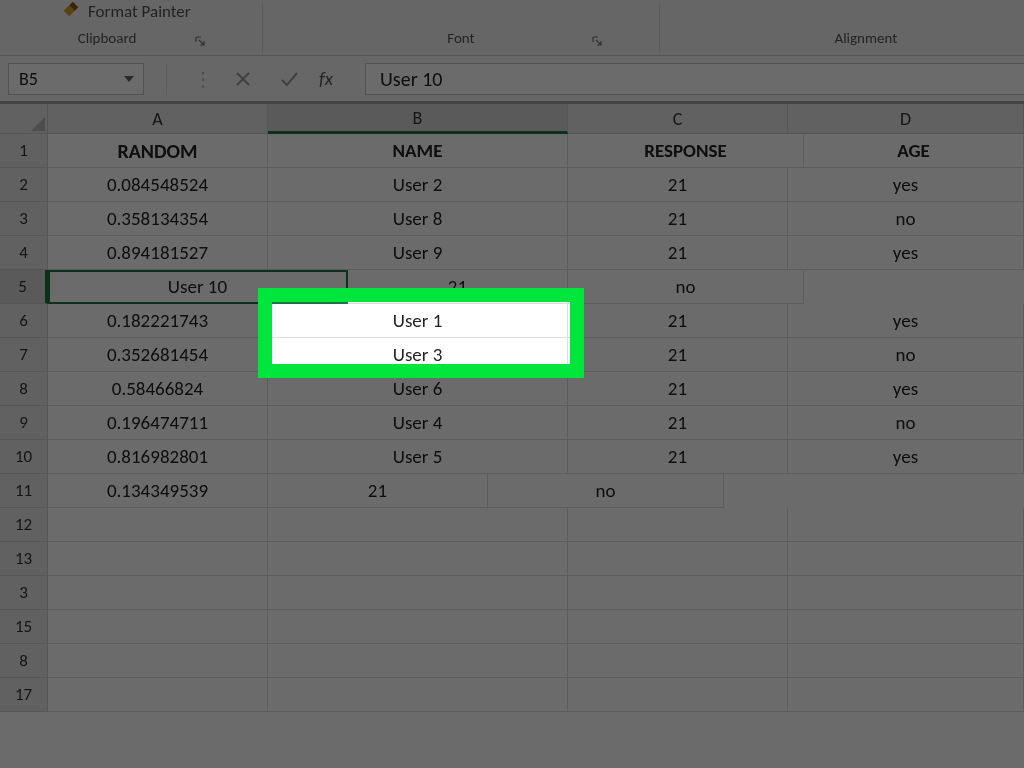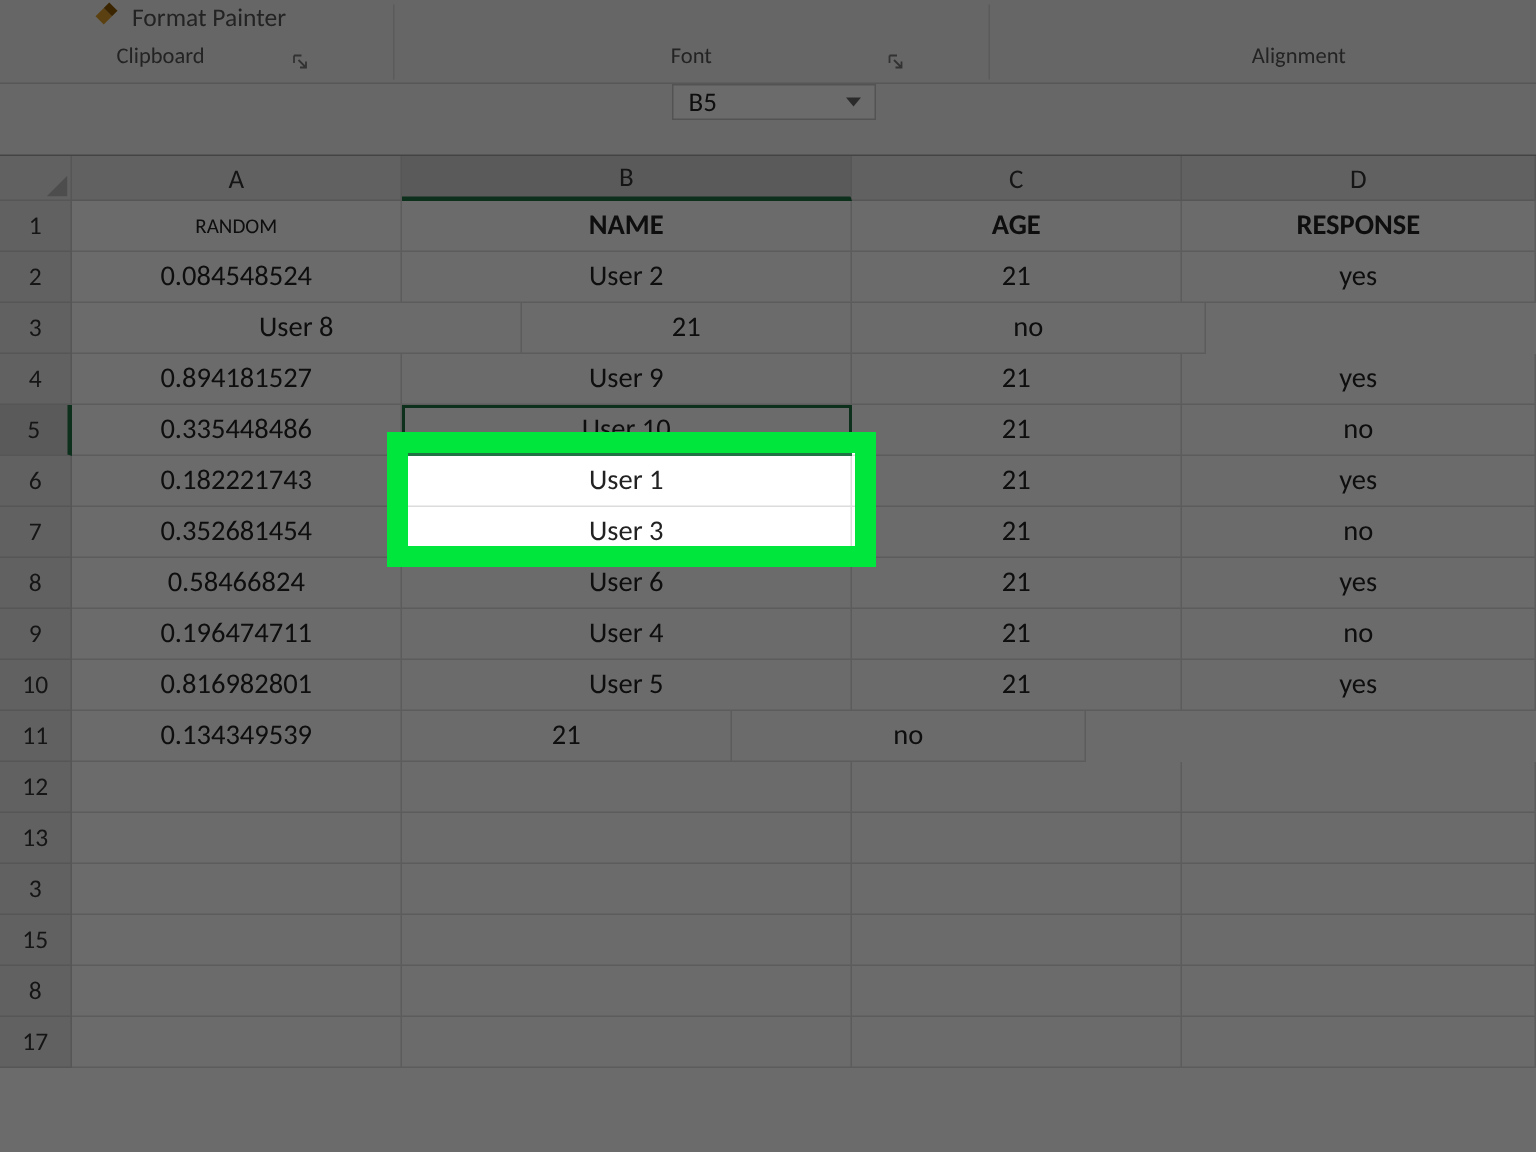--- a/index.html
+++ b/index.html
@@ -41,26 +41,25 @@
     position: absolute; top: -2px; left: 60px;
     display:flex; align-items:center; gap:6px;
     color:#555; font-size:17px;
   }
   .brush-icon svg { width:22px; height:22px; }
 
   
   .fx-row {
     height: 48px;
     background: #f6f6f6;
-    border-bottom: 1px solid #a3a3a3;
+    border-bottom: 3px solid #a3a3a3;
     display:flex;
     align-items:center;
     padding-left:8px;
     gap:10px;
-    flex-direction:column;
   }
   .name-box {
     width: 136px; height: 32px;
     background:#fff;
     border:1px solid #c5c5c5;
     display:flex; align-items:center; justify-content:flex-start;
     font-size:18px; color:#222; padding:0 10px;
     position:relative;
   }
   .name-box-caret {
@@ -118,21 +117,21 @@
   .row-header.active { border-right:3px solid #217346; background:#d6d6d6; }
   .cell {
     border-right:1px solid #dcdcdc; border-bottom:1px solid #dcdcdc;
     display:flex; align-items:center; justify-content:center;
     font-size:19px; color:#222; background:#fff;
     padding:0 8px;
     white-space:nowrap; overflow:hidden;
   }
   .cell.col-A { justify-content:center; }
   .cell.header-cell { font-weight:bold; }
-  .cell.random-hdr { font-size:14px; font-weight:normal; }
+  .cell.random-hdr { font-size:20px; font-weight:bold; }
 
   
   .cell.selected {
     outline:2px solid #217346; outline-offset:-2px;
     position:relative; z-index:3;
   }
   .cell.selected::after{
     content:""; position:absolute; right:-3px; bottom:-3px;
     width:7px; height:7px; background:#217346;
   }
@@ -223,46 +222,46 @@
     <div class="col-header col-B active">B</div>
     <div class="col-header col-C">C</div>
     <div class="col-header col-D">D</div>
   </div>
 
   <div id="grid-rows">
       <div class="grid-row">
         <div class="row-header">1</div>
         <div class="cell col-A header-cell random-hdr">RANDOM</div>
         <div class="cell col-B header-cell">NAME</div>
+        <div class="cell col-D header-cell">RESPONSE</div>
         <div class="cell col-C header-cell">AGE</div>
-        <div class="cell col-D header-cell">RESPONSE</div>
       </div>
       <div class="grid-row">
         <div class="row-header">2</div>
         <div class="cell col-A">0.084548524</div>
         <div class="cell col-B">User 2</div>
         <div class="cell col-C">21</div>
         <div class="cell col-D">yes</div>
       </div>
       <div class="grid-row">
         <div class="row-header">3</div>
+        <div class="cell col-A">0.358134354</div>
         <div class="cell col-B">User 8</div>
         <div class="cell col-C">21</div>
         <div class="cell col-D">no</div>
       </div>
       <div class="grid-row">
         <div class="row-header">4</div>
         <div class="cell col-A">0.894181527</div>
         <div class="cell col-B">User 9</div>
         <div class="cell col-C">21</div>
         <div class="cell col-D">yes</div>
       </div>
       <div class="grid-row">
         <div class="row-header active">5</div>
-        <div class="cell col-A">0.335448486</div>
         <div class="cell col-B selected">User 10</div>
         <div class="cell col-C">21</div>
         <div class="cell col-D">no</div>
       </div>
       <div class="grid-row">
         <div class="row-header">6</div>
         <div class="cell col-A">0.182221743</div>
         <div class="cell col-B">User 1</div>
         <div class="cell col-C">21</div>
         <div class="cell col-D">yes</div>

